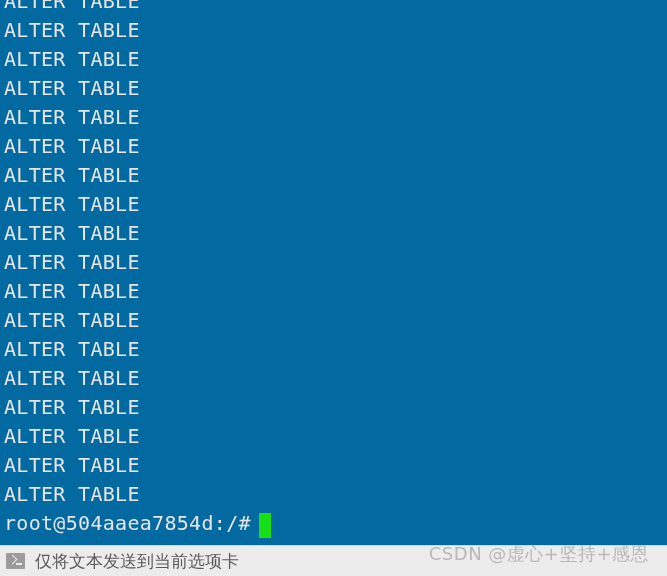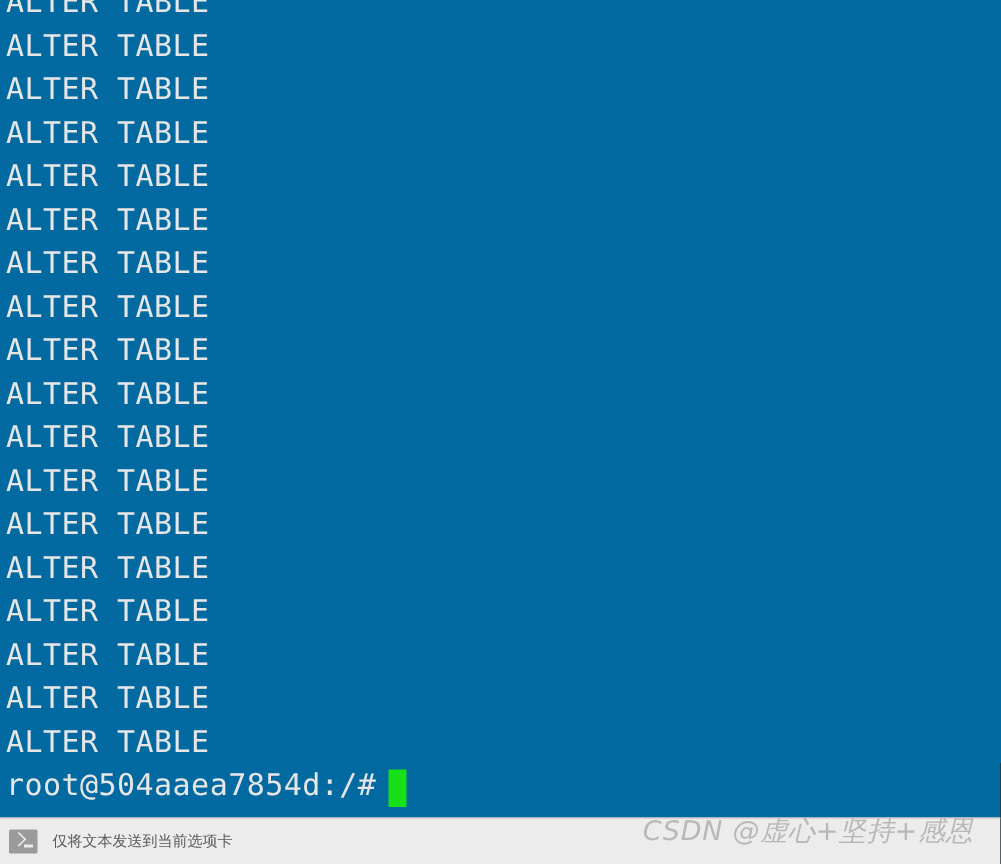--- a/index.html
+++ b/index.html
@@ -118,39 +118,38 @@
     position: absolute;
     left: 10px;
     top: 10px;
     width: 6px;
     height: 1.8px;
     background: #ececec;
   }
 
   .status-text {
     font-family: "DejaVu Sans", sans-serif;
-    font-size: 10px;
+    font-size: 17px;
     color: #5a5a5a;
     white-space: nowrap;
   }
 
   
   .watermark {
     position: absolute;
     right: 18px;
     top: 542px;
     font-family: "DejaVu Sans", sans-serif;
     font-size: 18px;
     color: #b6b6b6;
     white-space: nowrap;
     pointer-events: none;
     opacity: 0.95;
     letter-spacing: 0.5px;
     z-index: 5;
-    font-style: italic;
   }
 </style>
 </head>
 <body>
 
 <div id="app">
 
   <div class="terminal">
     <div class="term-scroll" id="scrollback">
 

